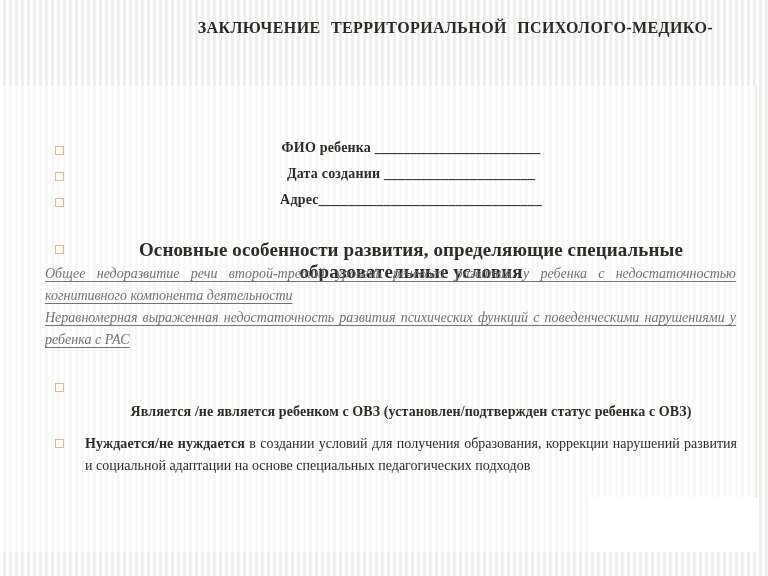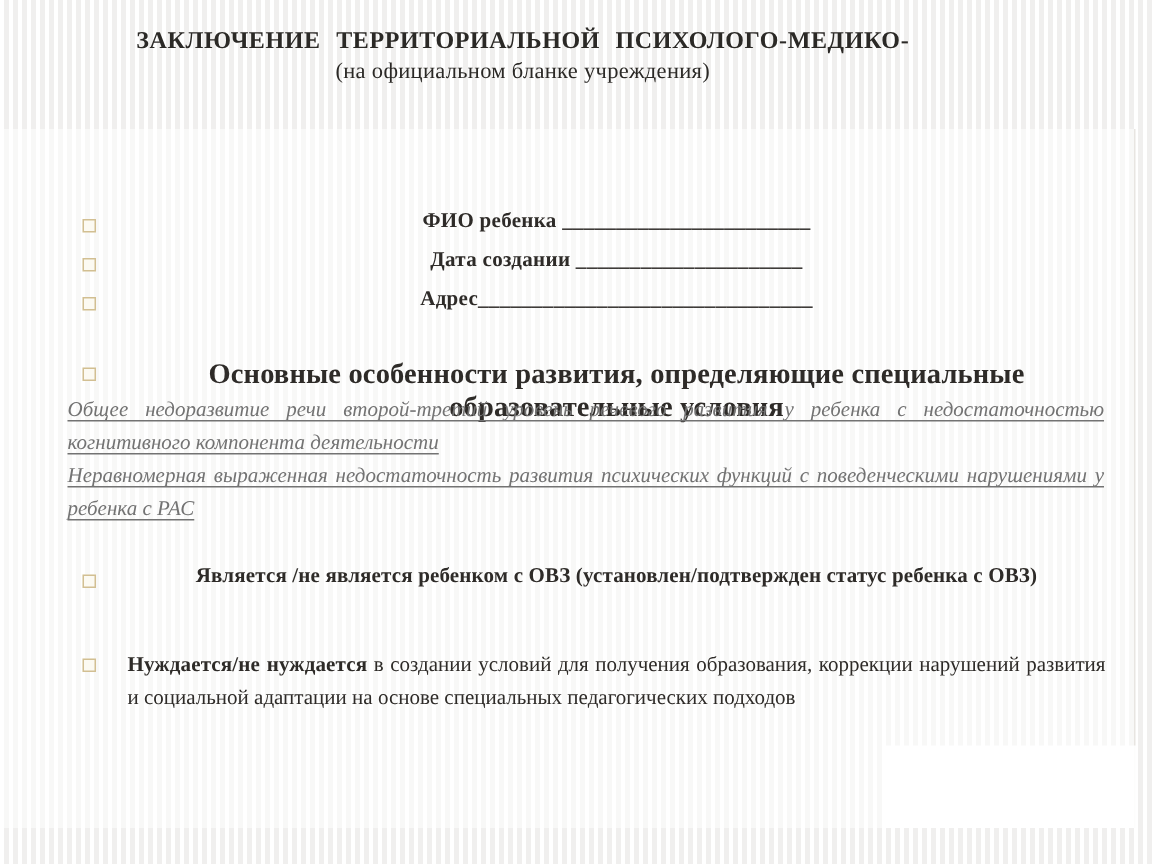--- a/index.html
+++ b/index.html
@@ -10,21 +10,21 @@
     font-family:"Liberation Serif", serif;
     color:#2e2b28;
   }
   .panel {
     position:absolute; left:0; top:86px; width:756px; height:466px;
     background:rgba(255,255,255,.55);
     border-right:1px solid #e8e5e1;
   }
   .titleblock {
     position:absolute; top:18px; left:0; width:697px;
-    text-align:center; font-weight:bold; color:#2b2926;
+    text-align:right; font-weight:bold; color:#2b2926;padding-left:16px;
   }
   .t1 { font-size:16px; line-height:20px; letter-spacing:.4px; word-spacing:6px; }
   .t2 { font-size:16px; line-height:20px; letter-spacing:.3px; }
   .t2 .gap { display:inline-block; width:34px; }
   .subtitle { font-size:15px; line-height:21px; font-weight:normal; letter-spacing:.2px; }
 
   .item { position:absolute; left:45px; width:692px; }
   .bullet {
     position:absolute; left:10px; top:6px;
     width:7px; height:7px;
@@ -35,37 +35,36 @@
   .field { font-size:14px; font-weight:bold; letter-spacing:.2px; }
   .heading { font-size:19px; font-weight:bold; letter-spacing:.1px; }
 
   .para {
     position:absolute; left:45px; width:691px;
     font-size:14px; font-style:italic; line-height:22px;
     text-align:justify;
     text-decoration:underline; text-underline-offset:3px;
     color:#737373;
   }
-  .ovz { font-size:14px; font-weight:bold; letter-spacing:.1px; }
+  .ovz { font-size:14px; font-weight:bold; letter-spacing:.1px;margin-top:27px; }
   .needs { font-size:14px; line-height:22px; text-align:justify; }
   .needs b { letter-spacing:.1px; }
 
   .white-box {
     position:absolute; left:588px; top:497px; width:170px; height:55px;
     background:rgba(255,255,255,.9);
   }
 </style>
 </head>
 <body>
 
 <div class="panel"></div>
 
 <div class="titleblock">
   <div class="t1">ЗАКЛЮЧЕНИЕ ТЕРРИТОРИАЛЬНОЙ ПСИХОЛОГО-МЕДИКО-</div>
-  <div class="subtitle">(на официальном бланке учреждения)</div>
 </div>
 
 <div class="item" style="top:140px">
   <span class="bullet"></span>
   <span class="txt field">ФИО ребенка _______________________</span>
 </div>
 
 <div class="item" style="top:166px">
   <span class="bullet"></span>
   <span class="txt field">Дата создании _____________________</span>

